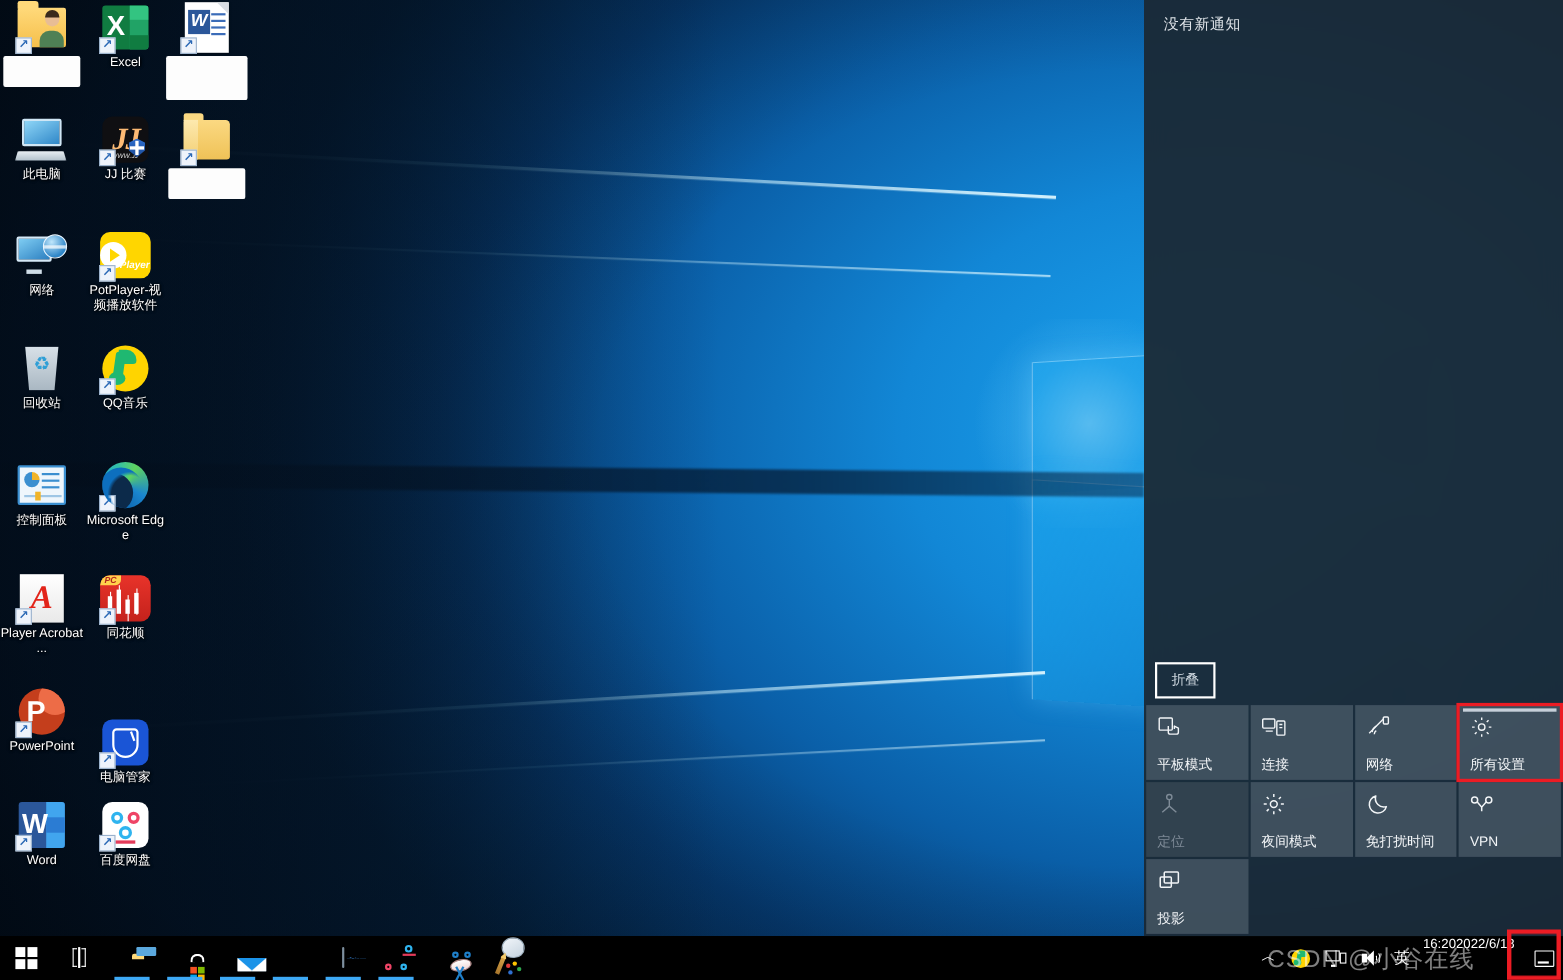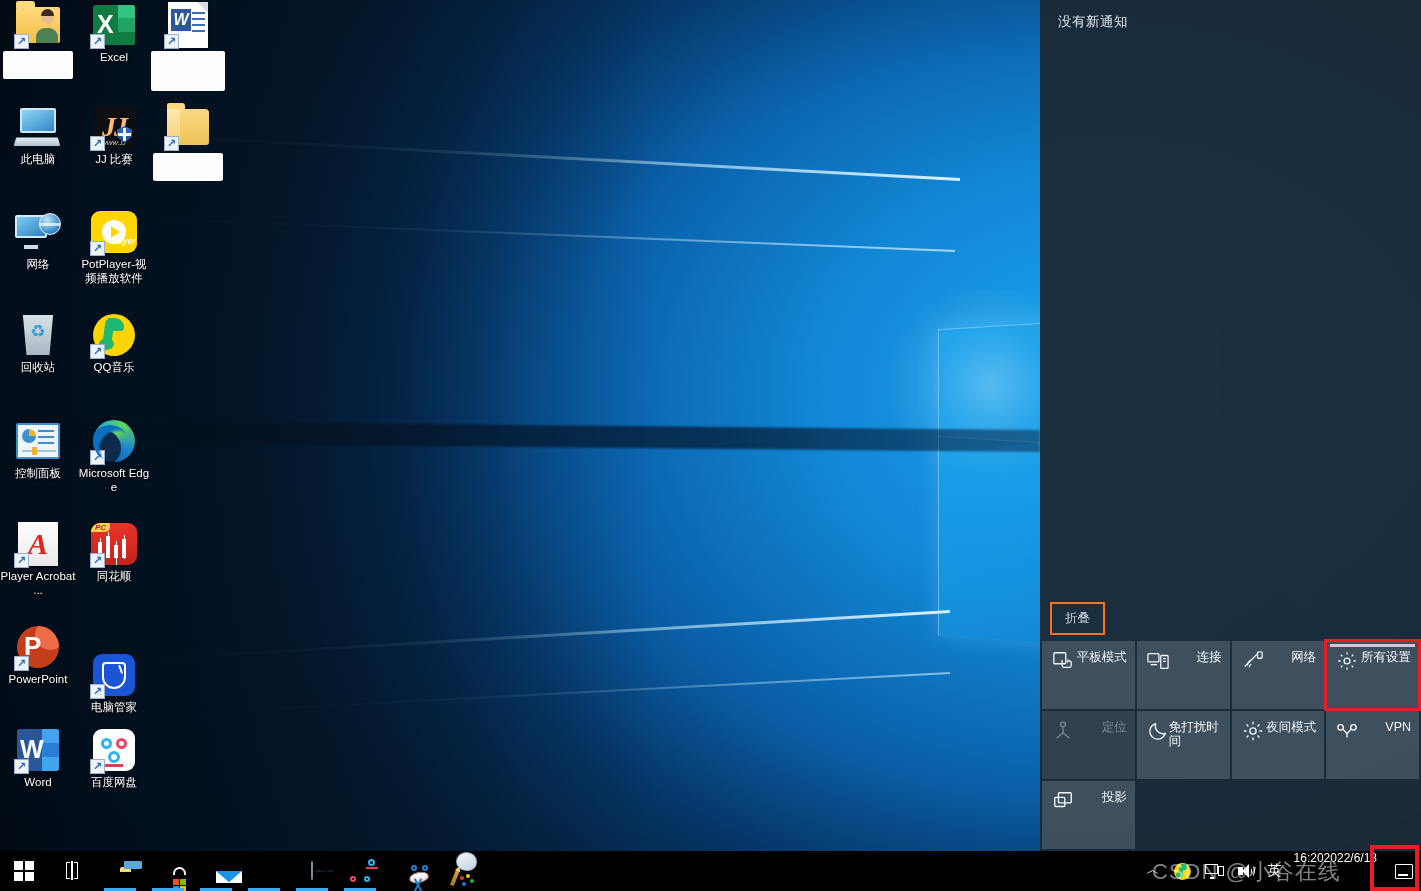--- a/index.html
+++ b/index.html
@@ -127,21 +127,21 @@
   .ic-folder{width:42px;height:36px;background:linear-gradient(180deg,#fbd982,#efc257);border-radius:2px 4px 3px 3px;position:relative;}
   .ic-folder::before{content:"";position:absolute;left:0;top:-6px;width:18px;height:7px;background:#fbd982;border-radius:2px 3px 0 0;}
   .ic-folder .flap{position:absolute;left:0;top:0;width:13px;height:36px;background:linear-gradient(180deg,#fde9ae,#f3cf73);}
 
   .ic-net{width:46px;height:38px;position:relative;}
   .ic-net .mon{position:absolute;left:0;top:2px;width:32px;height:23px;background:linear-gradient(150deg,#7fcdf3,#2c7fc0);border:2px solid #d5e9f7;border-radius:2px;}
   .ic-net .globe{position:absolute;right:0;top:0;width:22px;height:22px;border-radius:50%;background:radial-gradient(circle at 35% 30%,#bfe6fb,#2f86c8 70%);border:1px solid #e8f5ff;}
   .ic-net .globe::after{content:"";position:absolute;left:0;top:9px;width:20px;height:3px;background:rgba(255,255,255,.7);}
   .ic-net .stand{position:absolute;left:9px;bottom:2px;width:14px;height:4px;background:#cfdde8;}
 
-  .ic-pot{width:64px;height:42px;background:#ffd600;border-radius:9px;position:relative;display:flex;align-items:center;justify-content:center;}
+  .ic-pot{width:64px;height:42px;background:#ffd600;border-radius:9px;position:relative;display:flex;align-items:center;justify-content:flex-start;}
   .ic-pot .circ{width:24px;height:24px;border-radius:50%;background:#fff;display:flex;align-items:center;justify-content:center;}
   .ic-pot .tri{width:0;height:0;border-left:9px solid #ffd600;border-top:6px solid transparent;border-bottom:6px solid transparent;margin-left:3px;}
   .ic-pot .ptxt{position:absolute;right:1px;bottom:7px;font-size:9px;font-weight:bold;color:#fff;}
 
   .ic-qq{width:42px;height:42px;border-radius:50%;background:#ffd400;position:relative;overflow:hidden;}
   .ic-qq .note{position:absolute;left:11px;top:6px;width:9px;height:24px;background:#1fb871;border-radius:3px;transform:rotate(8deg);}
   .ic-qq .flag{position:absolute;left:15px;top:4px;width:16px;height:13px;background:#1fb871;border-radius:0 9px 3px 0;}
   .ic-qq .bulb{position:absolute;left:6px;bottom:6px;width:15px;height:12px;border-radius:50%;background:#1fb871;}
 
   .ic-cpl{width:44px;height:36px;background:#eef6fc;border:2px solid #3b8fd0;border-radius:2px;position:relative;padding:3px;}
@@ -191,32 +191,32 @@
     backdrop-filter:blur(12px);
     display:flex; flex-direction:column;
   }
   #ac-title {
     color:#dfe4e9; font-size:13.5px; padding:13px 0 0 18px; letter-spacing:.5px;
   }
   #ac-body { flex:1; }
   #ac-collapse-row { padding:0 0 6px 10px; }
   #ac-collapse {
     display:inline-block; color:#c9d2da; font-size:12.5px;
-    padding:6px 13px; border:2px solid #f97316; background:transparent;
+    padding:6px 13px; border:2px solid #ffffff; background:transparent;
   }
   #qa-grid {
     display:grid; grid-template-columns:repeat(4,1fr);
     gap:2px; padding:0 2px 2px 2px;
   }
   .qa-tile {
     position:relative;
     height:68px;
     background:rgba(86,101,115,.62);
     padding:9px 8px 7px 10px;
-    display:flex; flex-direction:row; justify-content:space-between;
+    display:flex; flex-direction:column; justify-content:space-between;
     color:#f2f5f7;
   }
   .qa-tile.dim { color:#7e8b97; background:rgba(70,83,95,.55); }
   .qa-tile .qa-ico { width:22px; height:22px; display:block; }
   .qa-tile .qa-lbl { font-size:12.5px; line-height:14px; }
   .qa-tile.highlight { outline:3px solid #ec1c24; outline-offset:-1px; z-index:5; }
   .qa-tile.hovered::before {
     content:""; position:absolute; left:4px; right:4px; top:3px; height:3px;
     background:rgba(222,230,238,.85);
   }
@@ -598,33 +598,33 @@
           <svg class="qa-ico" viewBox="0 0 24 24" fill="none" stroke="currentColor" stroke-width="1.4">
             <circle cx="12" cy="5" r="2.6"></circle>
             <path d="M12 8v6M5 20l7-6 7 6" stroke-linejoin="round"></path>
           </svg>
         </span>
         <span class="qa-lbl">定位</span>
       </div>
       <div class="qa-tile">
         <span>
           <svg class="qa-ico" viewBox="0 0 24 24" fill="none" stroke="currentColor" stroke-width="1.5">
-            <path d="M20 14.5A8.4 8.4 0 0 1 9.5 4 8.6 8.6 0 1 0 20 14.5Z" stroke-linejoin="round"></path>
-          </svg>
-        </span>
-        <span class="qa-lbl">免打扰时间</span>
-      </div>
-      <div class="qa-tile">
-        <span>
-          <svg class="qa-ico" viewBox="0 0 24 24" fill="none" stroke="currentColor" stroke-width="1.5">
             <circle cx="12" cy="12" r="3.4"></circle>
             <path d="M12 2v3M12 19v3M22 12h-3M5 12H2M19 5l-2 2M7 17l-2 2M19 19l-2-2M7 7 5 5"></path>
           </svg>
         </span>
         <span class="qa-lbl">夜间模式</span>
+      </div>
+      <div class="qa-tile">
+        <span>
+          <svg class="qa-ico" viewBox="0 0 24 24" fill="none" stroke="currentColor" stroke-width="1.5">
+            <path d="M20 14.5A8.4 8.4 0 0 1 9.5 4 8.6 8.6 0 1 0 20 14.5Z" stroke-linejoin="round"></path>
+          </svg>
+        </span>
+        <span class="qa-lbl">免打扰时间</span>
       </div>
       <div class="qa-tile">
         <span>
           <svg class="qa-ico" viewBox="0 0 24 24" fill="none" stroke="currentColor" stroke-width="1.5">
             <circle cx="5" cy="8" r="3"></circle>
             <circle cx="19" cy="8" r="3"></circle>
             <path d="M7.6 10 12 15l4.4-5M12 15v4"></path>
           </svg>
         </span>
         <span class="qa-lbl">VPN</span>

